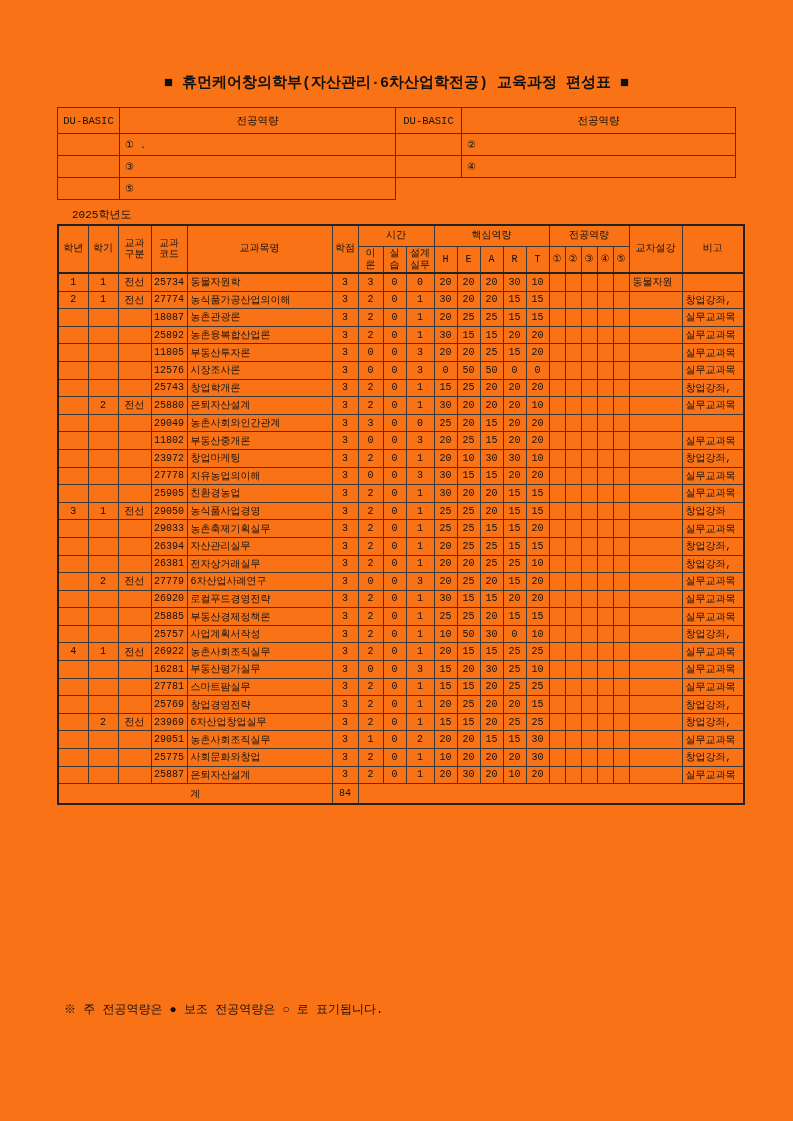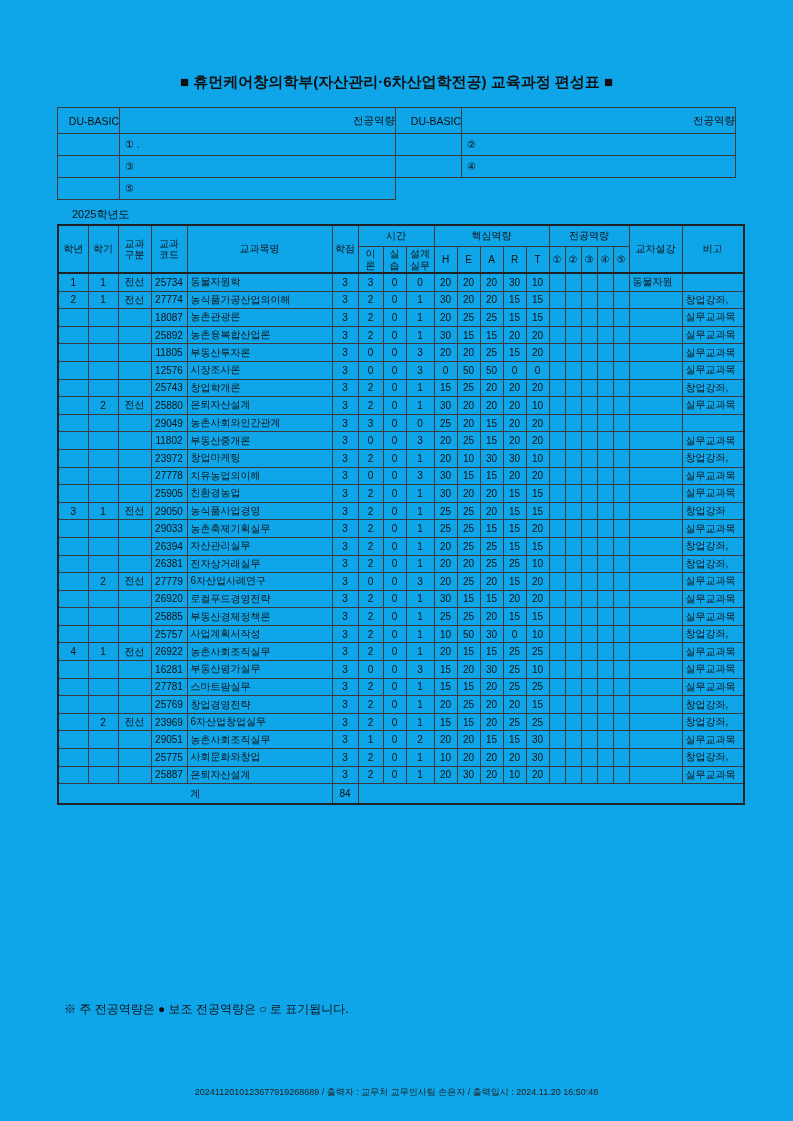--- a/index.html
+++ b/index.html
@@ -1,30 +1,30 @@
 <!DOCTYPE html>
 <html><head>
 <meta charset="utf-8">
 <style>
   html,body { margin:0; padding:0; background:#fff; }
   .page {
-    position:relative; width:793px; height:1121px; background:#0ea5e9;
-    font-family:Liberation Sans, sans-serif; color:#111;
+    position:relative; width:793px; height:1121px; background:#f97316;
+    font-family:Liberation Mono, monospace; color:#111;
     overflow:hidden;
   }
   .title {
     position:absolute; top:73px; left:0; right:0; margin:0;
     text-align:center; font-size:15px; font-weight:bold; letter-spacing:0;
   }
   
   .comp-wrap { position:absolute; left:57px; top:107px; display:flex; align-items:flex-start; }
   table.comp { border-collapse:collapse; table-layout:fixed; }
   table.comp.right { margin-left:-1px; }
   .comp th, .comp td { border:1px solid #3a3a3a; font-size:10.5px; font-weight:normal; padding:0; }
-  .comp th { height:25px; text-align:right; }
+  .comp th { height:25px; text-align:center; }
   .comp td { height:21px; }
   .comp td.val { text-align:left; padding:0 5px; font-size:10px; }
   
   .year { position:absolute; left:72px; top:207px; font-size:11px; }
   
   .main-wrap { position:absolute; left:57px; top:224px; }
   table.main { border-collapse:collapse; table-layout:fixed; width:686px; border:2px solid #222; }
   .main th, .main td {
     border:1px solid #3a3a3a; font-size:10px; font-weight:normal;
     padding:0 1px; text-align:center; overflow:hidden; white-space:nowrap;
@@ -828,15 +828,14 @@
         <tr class="total-row">
           <td colspan="5" class="tlabel">계</td>
           <td>84</td>
           <td colspan="15"></td>
         </tr>
       </tbody>
     </table>
   </div>
 
   <div class="footnote">※ 주 전공역량은 ● 보조 전공역량은 ○ 로 표기됩니다.</div>
-  <div class="footer">2024112010123677919268689 / 출력자 : 교무처 교무인사팀 손은자 / 출력일시 : 2024.11.20 16:50:48</div>
 
 </div>
 
 </body></html>

